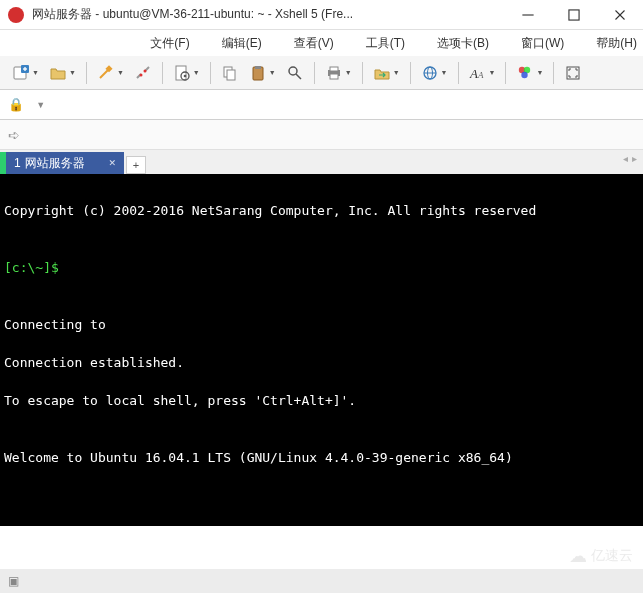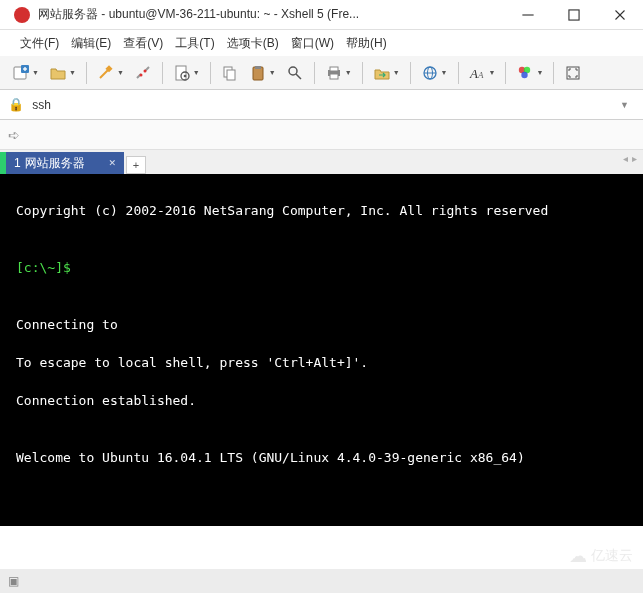--- a/index.html
+++ b/index.html
@@ -1,24 +1,24 @@
 <!DOCTYPE html>
 <html><head>
   <meta charset="utf-8">
   <style>
     * { margin: 0; padding: 0; box-sizing: border-box; }
     body { font-family: "Microsoft YaHei", sans-serif; font-size: 12px; background: #fff; width: 643px; height: 593px; overflow: hidden; position: relative; }
     
-    .titlebar { height: 30px; display: flex; align-items: center; padding-left: 14px; background: #fff; border-bottom: 1px solid #e0e0e0; }
+    .titlebar { height: 30px; display: flex; align-items: center; padding-left: 8px; background: #fff; border-bottom: 1px solid #e0e0e0; }
     .titlebar .app-icon { width: 16px; height: 16px; background: #d32f2f; border-radius: 50%; margin-right: 8px; }
     .titlebar .title-text { flex: 1; color: #333; font-size: 12px; }
     .titlebar .window-controls { display: flex; }
     .titlebar .win-btn { width: 46px; height: 30px; display: flex; align-items: center; justify-content: center; color: #333; }
     
-    .menubar { height: 26px; display: flex; align-items: center; padding-left: 14px; gap: 0; font-size: 12px; background: #fff; }
+    .menubar { height: 26px; display: flex; align-items: center; padding-left: 2px; gap: 20px; font-size: 12px; background: #fff; justify-content: flex-end; }
     .menubar .menu-item { padding: 2px 6px; color: #333; }
     
     .toolbar { height: 34px; background: #f5f5f5; display: flex; align-items: center; padding: 0 8px; gap: 2px; border-bottom: 1px solid #d0d0d0; }
     .tool-btn { display: inline-flex; align-items: center; justify-content: center; padding: 3px 4px; cursor: pointer; border-radius: 2px; }
     .tool-sep { width: 1px; height: 22px; background: #c8c8c8; margin: 0 4px; }
     .dropdown-arrow { font-size: 7px; color: #555; margin-left: 2px; }
     
     .ico { width: 18px; height: 18px; display: inline-block; }
     
     .address-bar { height: 30px; display: flex; align-items: center; padding: 3px 8px; gap: 6px; background: #fff; border-bottom: 1px solid #d0d0d0; }
@@ -30,21 +30,21 @@
     .hint-arrow { color: #999; font-size: 14px; }
     
     .tab-strip { height: 24px; display: flex; align-items: flex-end; background: #f0f0f0; position: relative; }
     .tab-marker { width: 6px; height: 22px; background: #2dce6e; }
     .tab { height: 22px; background: #3b5ca0; color: #fff; display: flex; align-items: center; padding: 0 8px; font-size: 12px; min-width: 118px; }
     .tab-num { margin-right: 4px; }
     .tab-close { margin-left: auto; font-size: 9px; opacity: 0.8; }
     .tab-add { width: 20px; height: 18px; background: #fff; border: 1px solid #ccc; display: flex; align-items: center; justify-content: center; font-size: 11px; color: #555; margin-left: 2px; }
     .tab-nav { position: absolute; right: 6px; top: 3px; color: #aaa; font-size: 10px; display: flex; gap: 4px; }
     
-    .terminal { background: #000; color: #fff; font-family: Consolas, monospace; font-size: 13px; line-height: 19px; padding: 8px 16px; height: 352px; overflow: hidden; white-space: pre; }
+    .terminal { background: #000; color: #fff; font-family: Consolas, monospace; font-size: 13px; line-height: 19px; padding: 8px 4px; height: 352px; overflow: hidden; white-space: pre; }
     .term-line { white-space: pre; }
     .term-green { color: #4be04b; }
     .redact { display: inline-block; background: #000; color: #000; }
     
     .status-bar { height: 24px; display: flex; align-items: center; padding: 0 8px; background: #ececec; gap: 6px; position: absolute; bottom: 0; left: 0; right: 0; font-size: 12px; color: #666; }
     .chat-ico { color: #888; font-size: 12px; }
     .watermark { position: absolute; right: 10px; bottom: 26px; color: #ddd; opacity: 0.6; display: flex; align-items: center; gap: 4px; font-size: 14px; pointer-events: none; }
     .watermark .cloud { font-size: 18px; }
   </style>
 </head>
@@ -190,21 +190,20 @@
   <span class="tool-btn">
     <svg class="ico" viewBox="0 0 18 18">
         <rect x="3" y="3" width="12" height="12" fill="none" stroke="#555"></rect>
         <path d="M5 7V5h2M13 7V5h-2M5 11v2h2M13 11v2h-2" stroke="#555" fill="none"></path>
       </svg>
   </span>
 </div>
 
 <div class="address-bar">
   <span class="lock-icon">🔒</span>
-  <span class="address-text">ssh</span>
   <span class="address-drop">▼</span>
 </div>
 
 <div class="hint-bar">
   <span class="hint-arrow">➪</span>
 </div>
 
 <div class="tab-strip">
   <span class="tab-marker"></span>
   <div class="tab">
@@ -218,22 +217,22 @@
     <span>▸</span>
   </div>
 </div>
 
 <div class="terminal">
 <div class="term-line">Copyright (c) 2002-2016 NetSarang Computer, Inc. All rights reserved</div>
 <div class="term-line"></div>
 <div class="term-line"><span class="term-green">[c:\~]$</span></div>
 <div class="term-line"></div>
 <div class="term-line"><span>Connecting to </span><span class="redact">xxxxxxxxxxxxxxxxxx</span></div>
+<div class="term-line">Connection established.</div>
 <div class="term-line">To escape to local shell, press 'Ctrl+Alt+]'.</div>
-<div class="term-line">Connection established.</div>
 <div class="term-line"></div>
 <div class="term-line">Welcome to Ubuntu 16.04.1 LTS (GNU/Linux 4.4.0-39-generic x86_64)</div>
 <div class="term-line"></div>
 
 
 
 <div class="term-line"></div>
 
 
 </div>

